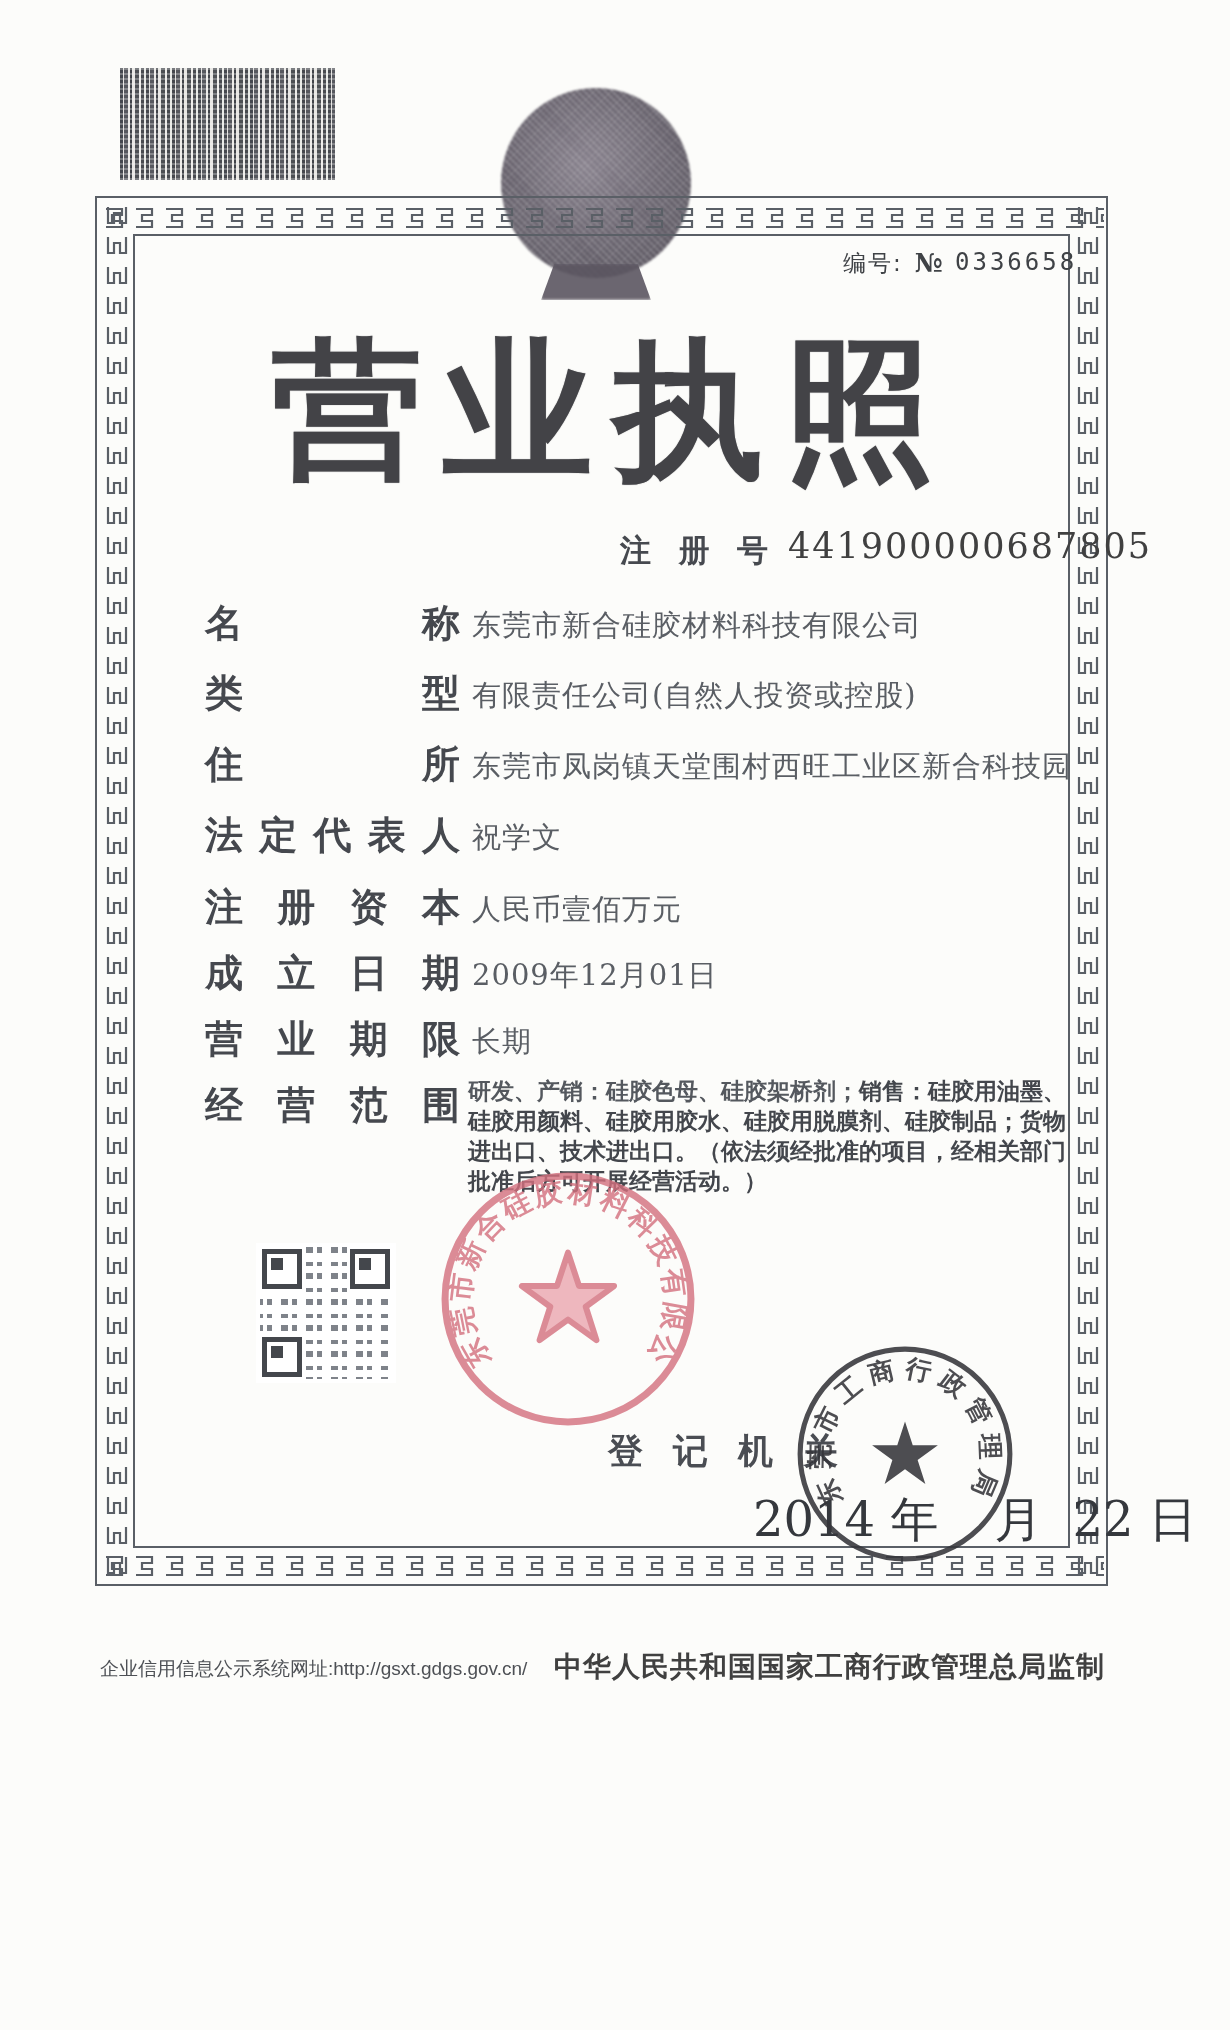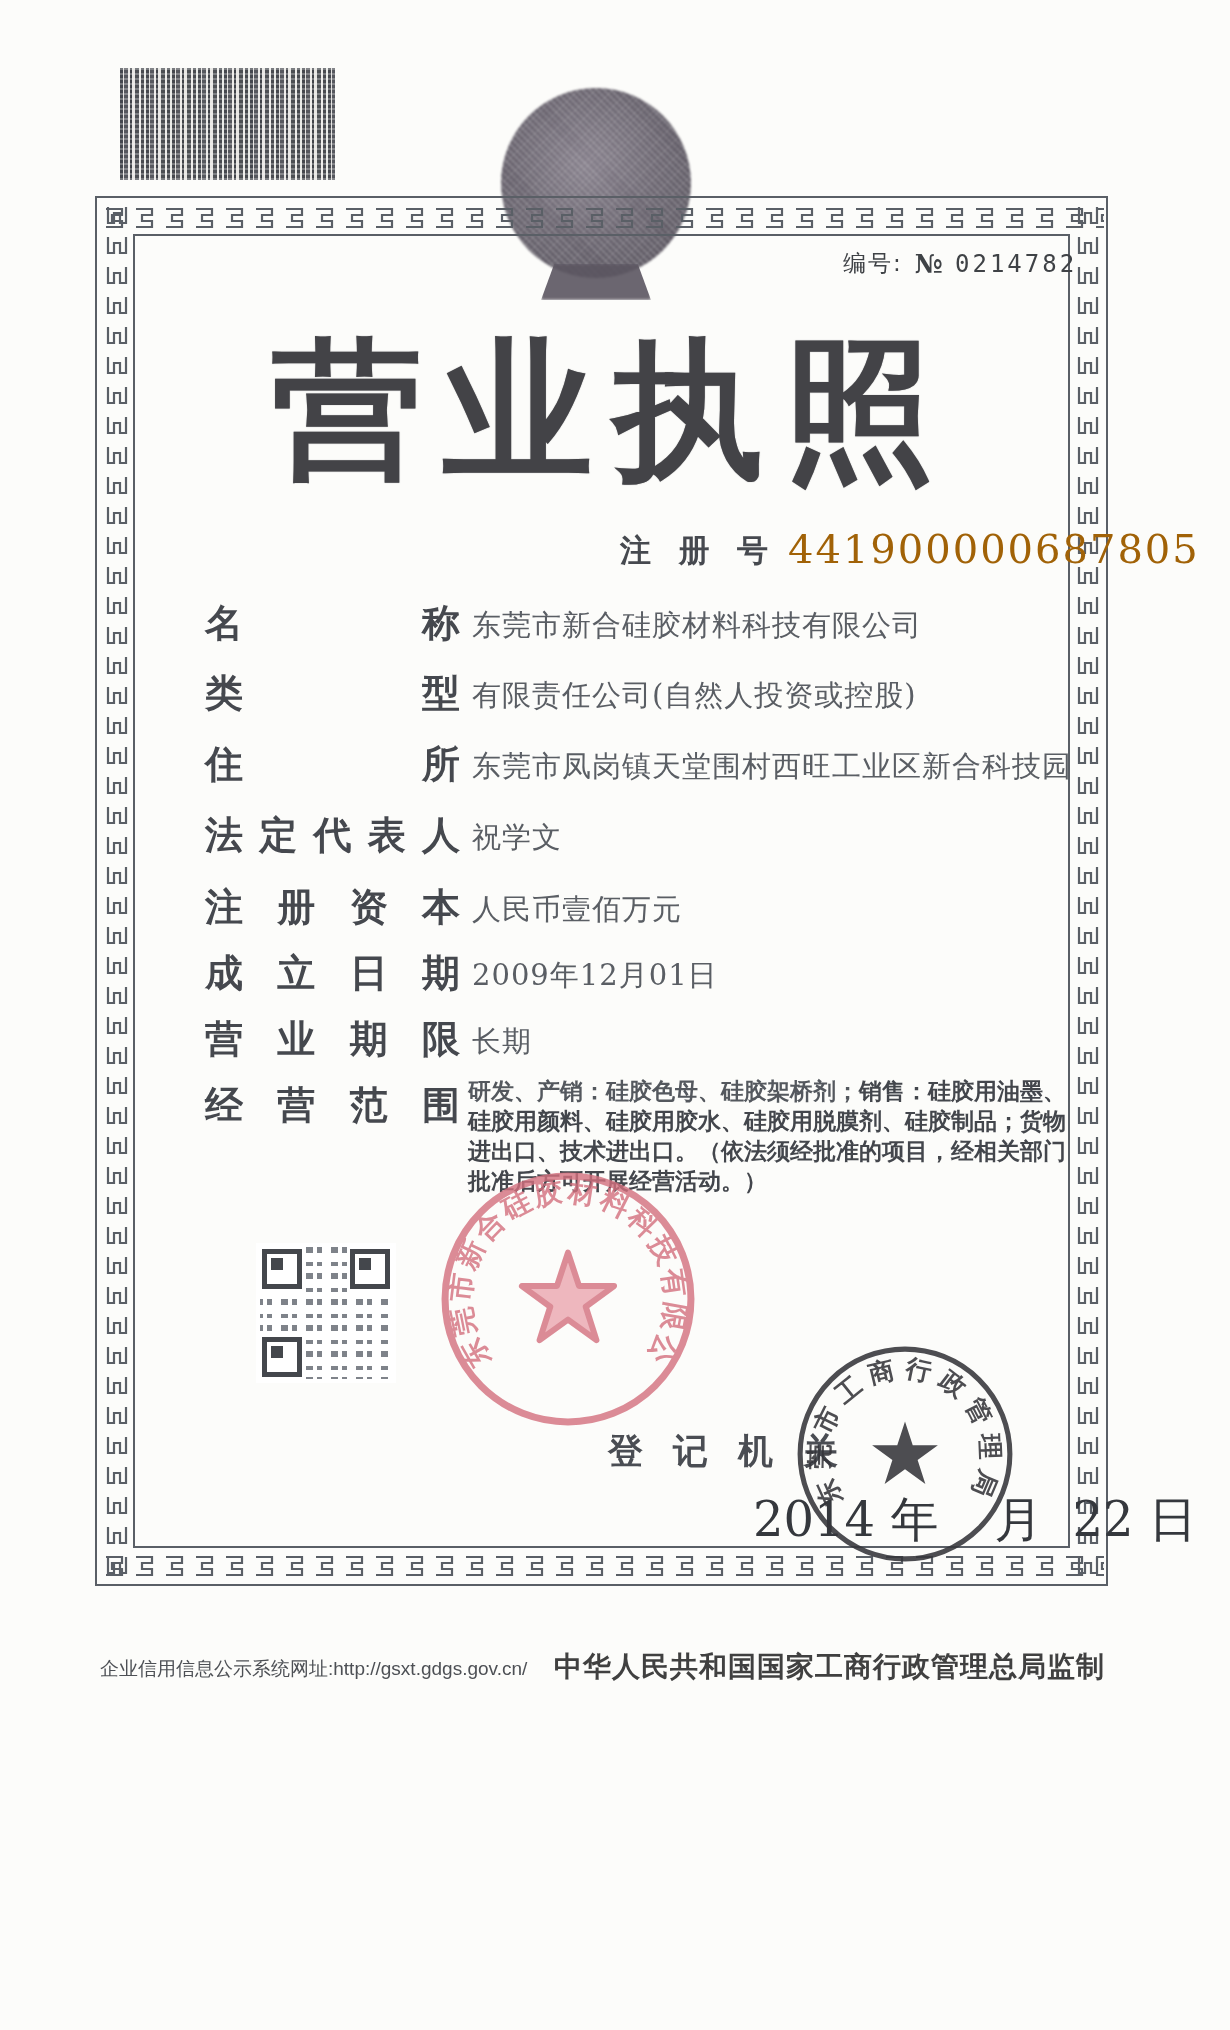--- a/index.html
+++ b/index.html
@@ -30,36 +30,36 @@
   .emblem .base{
     position:absolute;left:44px;top:176px;width:110px;height:36px;
     background:#5b5661;clip-path:polygon(12% 0,88% 0,100% 100%,0 100%);
     filter:blur(1.6px);opacity:.9;
   }
   
   .frame-outer{position:absolute;left:95px;top:196px;width:1009px;height:1386px;border:2px solid #5a5f66;}
   .frame-inner{position:absolute;left:133px;top:234px;width:933px;height:1310px;border:2px solid #5a5f66;}
   svg.strip{position:absolute;}
   
-  .serial{position:absolute;left:843px;top:248px;display:flex;align-items:center;gap:12px;color:#3f4246;}
+  .serial{position:absolute;left:843px;top:248px;display:flex;align-items:flex-start;gap:12px;color:#3f4246;}
   .serial .lab{font-size:23px;letter-spacing:2px;}
   .serial .nomark{font-size:26px;font-weight:bold;font-family:"DejaVu Serif","Liberation Serif",serif;}
   .serial .num{font-size:24px;letter-spacing:3px;font-family:"DejaVu Sans Mono","Liberation Mono",monospace;}
   
   .title{
     position:absolute;left:272px;top:330px;width:662px;
     font-size:150px;line-height:160px;font-weight:900;color:#434347;
     text-shadow:0 0 1px rgba(60,60,65,.6);
   }
   [data-justify]{display:flex;justify-content:space-between;}
   
   .regline{position:absolute;left:0;top:530px;width:1230px;height:50px;}
   .regline .lab{position:absolute;left:620px;width:148px;font-size:31px;font-weight:600;color:#46494f;}
   .regline .num{
-    position:absolute;left:788px;top:-4px;font-size:40px;letter-spacing:2px;color:#a16207;
+    position:absolute;left:788px;top:-4px;font-size:35px;letter-spacing:2px;color:#404040;
     font-family:"DejaVu Serif","Liberation Serif",serif;
   }
   
   .row{position:absolute;left:0;width:1230px;height:60px;}
   .row .lab{position:absolute;left:205px;width:255px;font-size:38px;font-weight:600;color:#45484e;}
   .row .val{
     position:absolute;left:472px;top:8px;width:600px;font-size:29px;letter-spacing:1px;
     color:#5a5e64;font-family:"DejaVu Serif","Liberation Serif",serif;
   }
   .scope-text{
@@ -133,21 +133,21 @@
       <rect width="100%" height="100%" fill="url(#mv)"></rect>
     </svg>
   <svg class="strip" style="left:1070px;top:200px" width="34" height="1382">
       <rect width="100%" height="100%" fill="url(#mv)"></rect>
     </svg>
   <div class="frame-inner"></div>
 
   <div class="serial">
     <span class="lab">编号:</span>
     <span class="nomark">№</span>
-    <span class="num">0214782</span>
+    <span class="num">0336658</span>
   </div>
 
   <div class="title" data-justify="chars">
       <span>营</span>
       <span>业</span>
       <span>执</span>
       <span>照</span>
     </div>
 
   <div class="regline">

